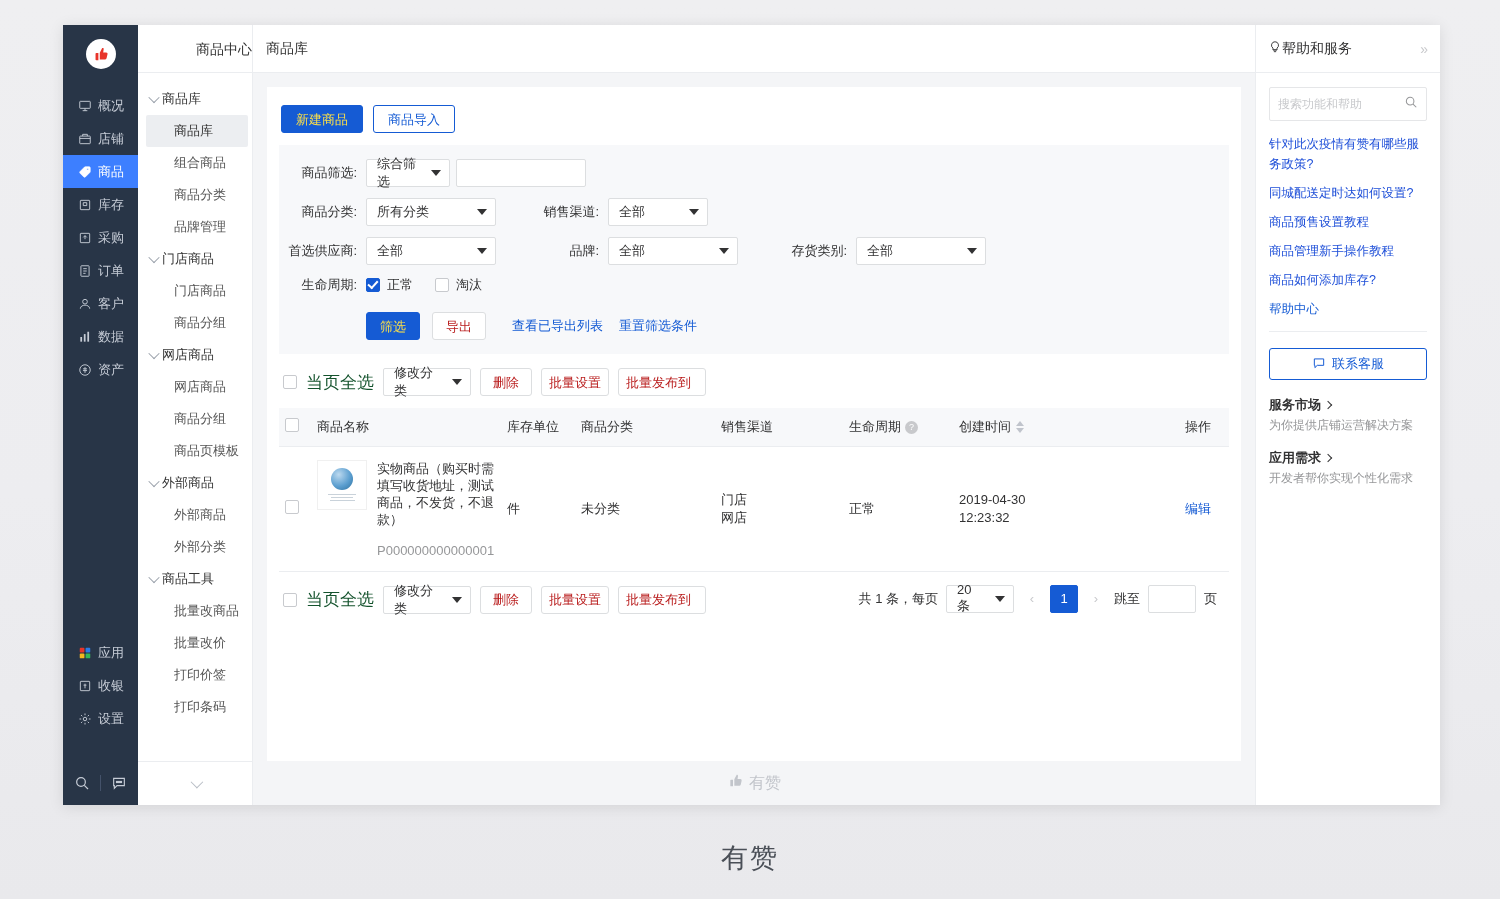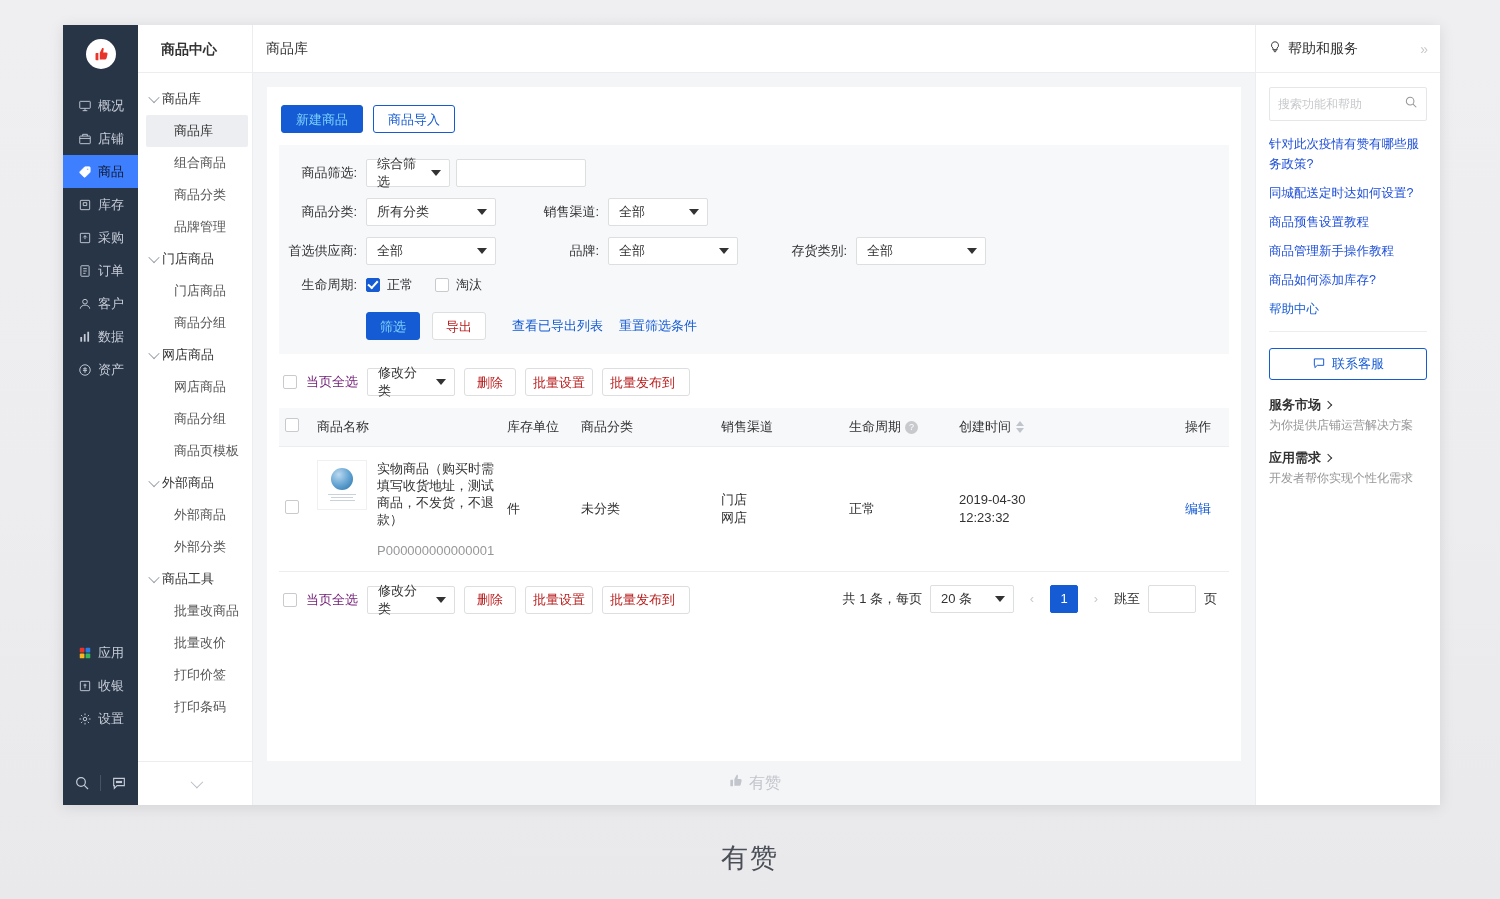--- a/index.html
+++ b/index.html
@@ -39,42 +39,42 @@
   .logo svg { display:block; }
   .nav-list { margin-top: 6px; }
   .nav-item {
     height: 33px; display: flex; align-items: center; gap: 6px;
     padding-left: 14px; color: #c6ccd6; font-size: 13px; cursor: pointer;
     margin-bottom: 0;
   }
   .nav-item + .nav-item { margin-top: 0; }
   .nav-item .nv-ico { width: 15px; height: 15px; display:flex; align-items:center; justify-content:center; }
   .nav-item .nv-ico svg { display:block; }
-  .nav-item.active { background: #3d7fff; color: #0f172a; }
+  .nav-item.active { background: #3d7fff; color: #ffffff; }
   .nav-item.active .nv-ico svg * { stroke: #fff; fill: #fff; }
   .nav-spacer { flex: 1 1 auto; }
   .nav-bottom {
     height: 44px; display: flex; align-items: center; justify-content: center;
     gap: 0; border-top: 0;
   }
   .nav-bottom .bico {
     width: 36px; height: 28px; display: flex; align-items: center; justify-content: center;
     cursor: pointer;
   }
   .nav-bottom .divider { width: 1px; height: 16px; background: #44526a; }
 
   
   .second-nav {
     width: 115px; flex: 0 0 115px; height: 100%;
     background: #fff; border-right: 1px solid #ebedf0;
     display: flex; flex-direction: column;
   }
   .second-title {
     height: 48px; line-height: 48px; font-size: 14px; color: #333;
-    padding-left: 23px; border-bottom: 1px solid #ebedf0; font-weight: 700;
+    padding-left: 23px; border-bottom: 1px solid #ebedf0; font-weight: 400; text-align: right;
   }
   .menu-scroll { flex: 1 1 auto; padding-top: 10px; overflow: hidden; position: relative; }
   .menu-group-title {
     height: 32px; display: flex; align-items: center; gap: 4px;
     padding-left: 12px; font-size: 13px; color: #333; cursor: pointer;
   }
   .menu-group-title .caret {
     width: 8px; height: 8px; border-right: 1px solid #9aa1ab; border-bottom: 1px solid #9aa1ab;
     transform: rotate(45deg) translate(-1px,-1px); flex: 0 0 8px;
   }
@@ -102,21 +102,21 @@
   .content-scroll { flex: 1 1 auto; overflow: hidden; padding: 14px 0 0 0; background:#f4f5f7; position: relative;}
   .panel {
     margin: 0 14px; background: #fff; min-height: 675px; padding: 14px 12px 0 12px;
   }
   .toolbar-row { display: flex; gap: 10px; padding: 4px 0 12px 2px; }
   .btn {
     font-size: 13px; border-radius: 3px; cursor: pointer; line-height: 1;
     display: inline-flex; align-items: center; justify-content: center;
     padding: 0 14px; height: 28px; white-space: nowrap;
   }
-  .btn-primary { background: #155bd4; color: #7dd3fc; border: 1px solid #155bd4; font-family: Liberation Serif, serif; }
+  .btn-primary { background: #155bd4; color: #fde047; border: 1px solid #155bd4; font-family: Liberation Serif, serif; }
   .btn-ghost-blue { background: #fff; color: #155bd4; border: 1px solid #155bd4; }
   .btn-plain { background: #fff; color: #b91c1c; border: 1px solid #dcdee0; }
 
   
   .filter-box { background: #f7f8fa; padding: 14px 0 14px 0; }
   .filter-row { display: flex; align-items: center; margin-bottom: 11px; padding-left: 0; }
   .f-label { font-size: 13px; color: #323233; text-align: right; white-space: nowrap; }
   .sel {
     height: 28px; border: 1px solid #dcdee0; background: #fff; border-radius: 2px;
     display: inline-flex; align-items: center; justify-content: space-between;
@@ -136,21 +136,21 @@
   }
   .cbx.checked { background: #155bd4; border-color: #155bd4; }
   .cbx.checked::after {
     content: ""; width: 4px; height: 8px; border: solid #fff; border-width: 0 2px 2px 0;
     transform: rotate(42deg) translate(-1px,-1px);
   }
   .lnk { color: #155bd4; font-size: 13px; cursor: pointer; }
 
   
   .batch-bar { display: flex; align-items: center; gap: 9px; padding: 14px 4px 12px 4px; }
-  .batch-bar .lab { font-size: 13px; color: #701a75; }
+  .batch-bar .lab { font-size: 17px; color: #14532d; }
 
   
   table.tbl { width: 100%; border-collapse: collapse; font-size: 13px; table-layout: fixed; }
   table.tbl thead th {
     background: #f7f8fa; color: #323233; font-weight: 400; text-align: left;
     height: 38px; padding: 0 6px; border-bottom: 1px solid #ebedf0; vertical-align: middle;
   }
   table.tbl tbody td {
     border-bottom: 1px solid #ebedf0; padding: 13px 6px; vertical-align: middle; color: #323233;
   }
@@ -195,21 +195,21 @@
     gap: 6px; color: #c2c5cb; font-size: 16px; background: #f4f5f7;
   }
 
   
   .help-panel {
     width: 185px; flex: 0 0 185px; background: #fff; border-left: 1px solid #ebedf0;
     display: flex; flex-direction: column;
   }
   .help-head {
     height: 48px; border-bottom: 1px solid #ebedf0; display: flex; align-items: center;
-    padding: 0 12px; gap: 6px;
+    padding: 0 12px; gap: 0;
   }
   .help-head .ht { font-size: 14px; color: #323233; flex: 1 1 auto; }
   .help-head .collapse { color: #c8c9cc; font-size: 14px; cursor: pointer; }
   .help-body { padding: 14px 13px 0 13px; }
   .help-search {
     height: 28px; border: 1px solid #e5e6e8; border-radius: 2px; display: flex; align-items: center;
     padding: 16px 8px; gap: 4px; margin-bottom: 13px;
   }
   .help-search input {
     border: 0; outline: 0; font-size: 12px; color: #323233; flex: 1 1 auto; width: 100%;
@@ -611,21 +611,21 @@
             <div class="btn btn-plain" style="width:52px;padding:0">删除</div>
             <div class="btn btn-plain" style="width:68px;padding:0">批量设置</div>
             <div class="btn btn-plain" style="width:88px;padding:0;gap:7px">
               <span>批量发布到</span>
               <span class="arrow" style="margin-left:0"></span>
             </div>
           </div>
 
           <div class="pager" style="padding-right:12px">
             <span>共 1 条，每页</span>
-            <div class="sel" style="width:84px;height:28px">
+            <div class="sel" style="width:68px;height:28px">
               <span>20 条</span>
               <span class="arrow"></span>
             </div>
             <span class="pg-btn pg-arrow">‹</span>
             <span class="pg-btn current">1</span>
             <span class="pg-btn pg-arrow">›</span>
             <span>跳至</span>
             <input class="pg-jump" style="">
             <span>页</span>
           </div>

